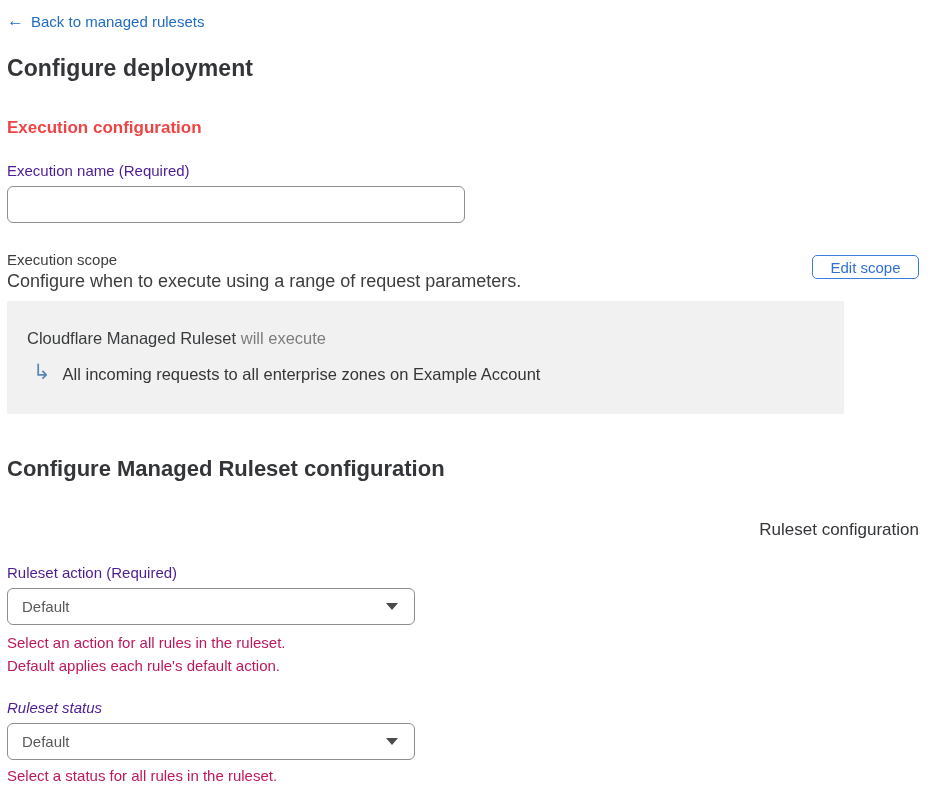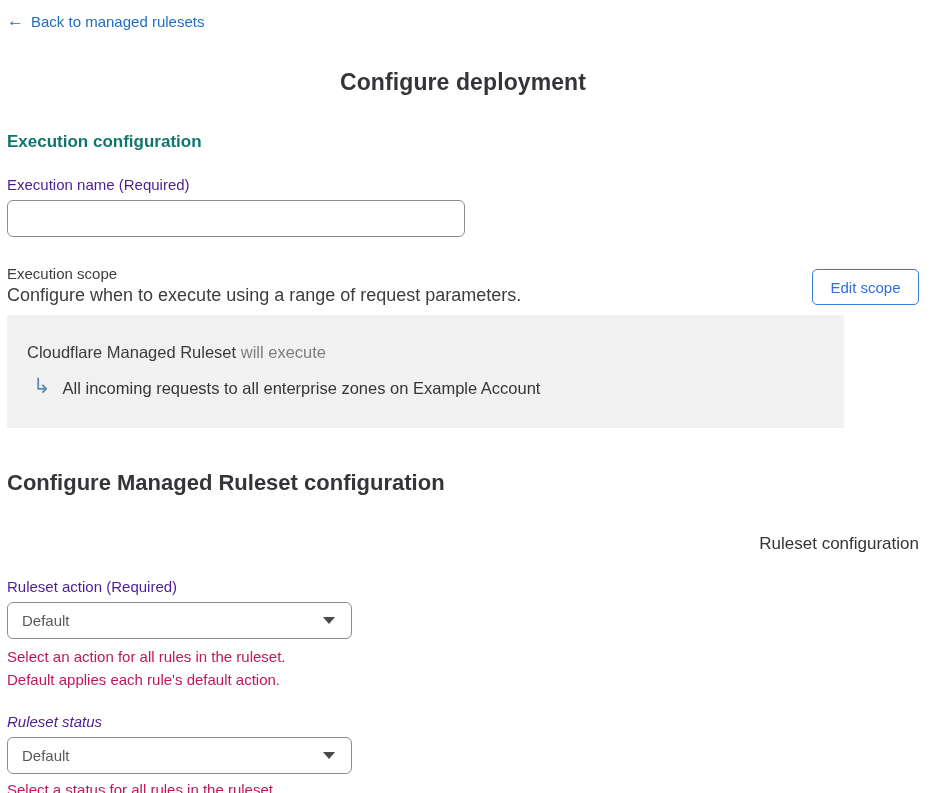--- a/index.html
+++ b/index.html
@@ -15,30 +15,29 @@
   
   .back-link {
     display: inline-flex; align-items: center; gap: 7px;
     color: #1f6dc1; font-size: 15px; text-decoration: none;
     cursor: pointer; margin-top: 2px;
   }
   .back-link .arrow { font-size: 17px; line-height: 18px; }
 
   
   h1.page-title {
-    margin-top: 38px;
+    margin-top: 24px;
     font-size: 23px; line-height: 28px;
     font-weight: 600; color: #333538;
     letter-spacing: 0.1px;
-    text-align: center;
   }
   h2.section-heading {
     margin-top: 36px;
     font-size: 17px; line-height: 20px;
-    font-weight: 700; color: #0f766e;
+    font-weight: 700; color: #ef4444;
   }
 
   .field-label {
     margin-top: 23px;
     font-size: 15px; line-height: 20px; color: #4c1d95;
   }
 
   
   .text-input {
     display: block;
@@ -54,21 +53,21 @@
 
   
   .scope-row {
     margin-top: 26px;
     display: flex; justify-content: space-between; align-items: flex-start; gap: 36px;
   }
   .scope-text .scope-label { font-size: 15px; line-height: 21px; color: #3d3d3d; }
   .scope-text .scope-desc  { font-size: 18px; line-height: 23px; color: #3d3d3d; }
   .btn-outline {
     margin-top: 6px;
-    min-width: 107px; height: 36px;
+    min-width: 107px; height: 24px;
     background: #ffffff;
     border: 1px solid #3b7ddd;
     border-radius: 5px;
     color: #2f6fd6;
     font-family: inherit; font-size: 15px;
     padding: 0 16px;
     cursor: pointer;
   }
 
   
@@ -102,21 +101,21 @@
   }
   h2.config-subheading {
     margin-top: 38px;
     font-size: 17px; line-height: 20px;
     font-weight: 400; color: #333538; text-align: right;
   }
 
   
   .select-box {
     margin-top: 5px;
-    width: 345px; height: 37px;
+    width: 408px; height: 37px;
     border: 1px solid #8d8d8d;
     border-radius: 6px;
     background: #fff;
     display: flex; align-items: center; justify-content: space-between;
     padding: 0 16px 0 14px;
     cursor: pointer;
   }
   .select-box .select-value { font-size: 15px; color: #595959; }
   .select-box .caret {
     width: 0; height: 0;

